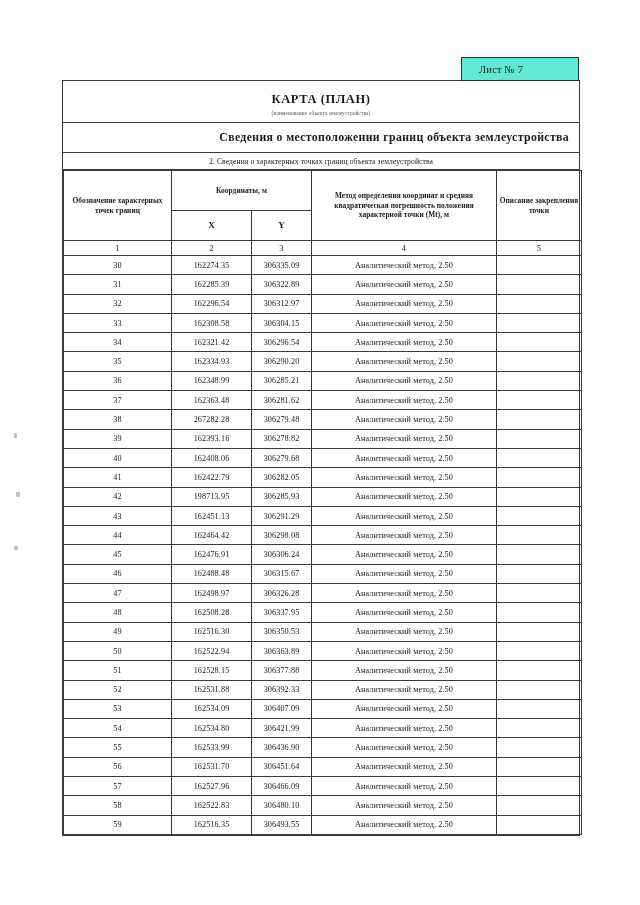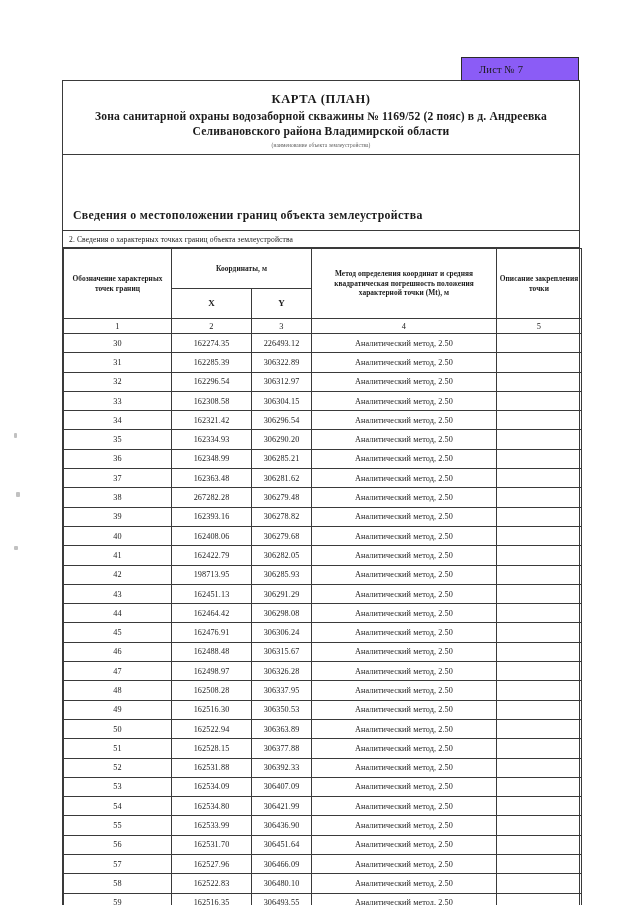--- a/index.html
+++ b/index.html
@@ -22,21 +22,21 @@
     position: absolute;
     left: 461px;
     top: 57px;
     width: 118px;
     height: 24px;
     border: 1px solid #2b2b2b;
     display: flex;
     align-items: center;
     justify-content: flex-start;
     box-sizing: border-box;
-    background: #8b5cf6;
+    background: #5eead4;
     z-index: 3;
   }
   .sheet-box span {
     font-size: 10.5px;
     padding-left: 17px;
     letter-spacing: .2px;
     white-space: nowrap;
   }
 
   
@@ -46,20 +46,21 @@
     top: 80px;
     width: 518px;
     border: 1px solid #3a3a3a;
     box-sizing: border-box;
     background: #fff;
   }
 
   .band {
     border-bottom: 1px solid #3a3a3a;
     box-sizing: border-box;
+    text-align: center;
   }
 
   .title-band {
     padding: 11px 10px 6px 10px;
     text-align: center;
   }
   .doc-title {
     font-size: 12.5px;
     font-weight: bold;
     letter-spacing: .6px;
@@ -75,22 +76,21 @@
   .caption {
     font-size: 5.4px;
     text-align: center;
     margin-top: 3px;
     color: #5a5a5a;
     letter-spacing: .1px;
   }
 
   .section-band {
     padding: 7px 10px 7px 10px;
-    text-align: left;
-    margin-top: 46px;
+    text-align: right;
   }
   .section-title {
     font-size: 11.8px;
     font-weight: bold;
     letter-spacing: .35px;
   }
 
   .subsection-band {
     padding: 4px 6px 3px 6px;
   }
@@ -155,21 +155,20 @@
 </div>
 
 <div class="speckle" style="left:14px;  top:433px; width:3px; height:5px;"></div>
 <div class="speckle" style="left:16px;  top:492px; width:4px; height:5px;"></div>
 <div class="speckle" style="left:14px;  top:546px; width:4px; height:4px;"></div>
 
 <div class="doc-frame">
 
   <div class="band title-band">
     <div class="doc-title">КАРТА (ПЛАН)</div>
-    <div class="object-name">Зона санитарной охраны водозаборной скважины  № 1169/52 (2 пояс) в д. Андреевка Селивановского района Владимирской области</div>
     <div class="caption">(наименование объекта землеустройства)</div>
   </div>
 
   <div class="band section-band">
     <div class="section-title">Сведения о местоположении границ объекта землеустройства</div>
   </div>
 
   <div class="band subsection-band">
     <div class="subsection-title">2. Сведения о характерных точках границ объекта землеустройства</div>
   </div>
@@ -198,21 +197,21 @@
         <td>2</td>
         <td>3</td>
         <td>4</td>
         <td>5</td>
       </tr>
     </thead>
     <tbody id="coords-body">
         <tr>
           <td class="num-col">30</td>
           <td>162274.35</td>
-          <td>226493.12</td>
+          <td>306335.09</td>
           <td class="method">Аналитический метод, 2.50</td>
           <td class="descr"></td>
         </tr>
         <tr>
           <td class="num-col">31</td>
           <td>162285.39</td>
           <td>306322.89</td>
           <td class="method">Аналитический метод, 2.50</td>
           <td class="descr"></td>
         </tr>

